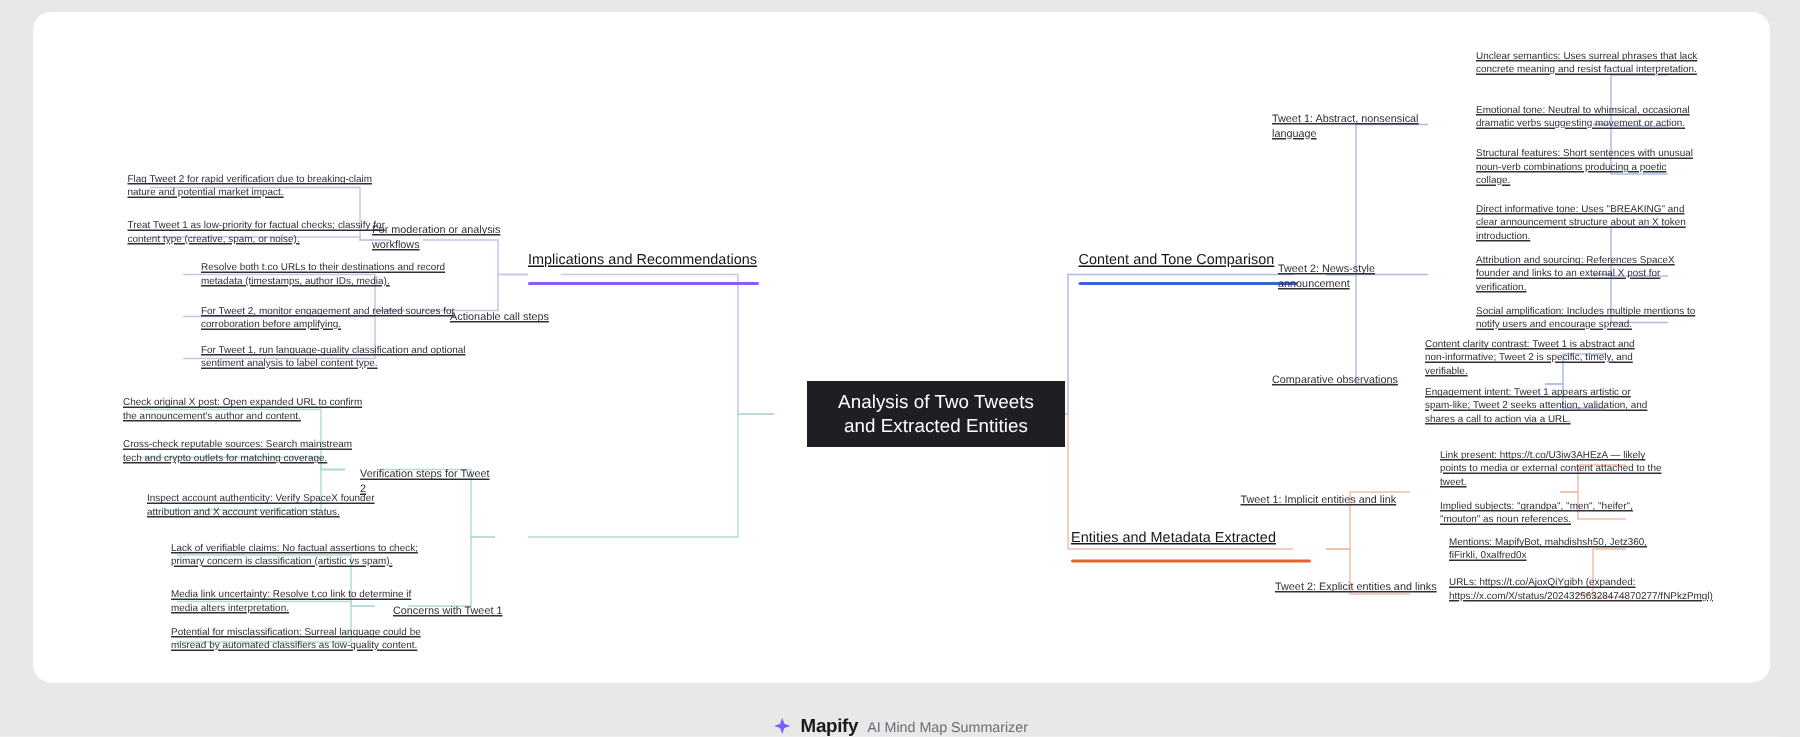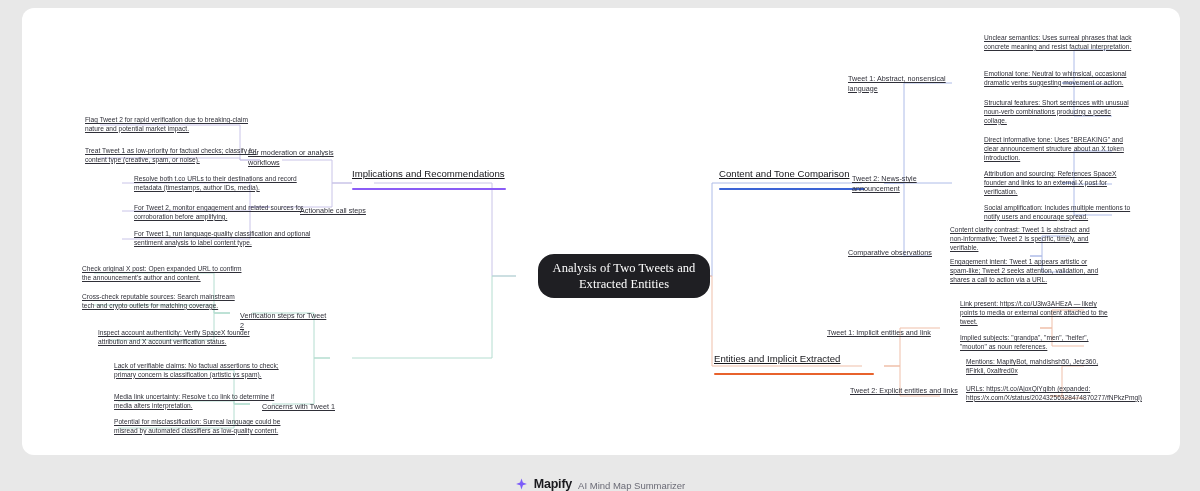--- a/index.html
+++ b/index.html
@@ -29,24 +29,23 @@
     letter-spacing: -0.2px;
   }
   .brand-tag { font-size: 9.5px; color: #6b6b76; margin-top: 36px; }
 
   
   #root-node {
     position: absolute;
     left: 516px; top: 246px;
     width: 172px; height: 44px;
     background: #1f1f23;
-    border-radius: 16px;
+    border-radius: 0;
     display: flex; align-items: center; justify-content: center;
     padding: 0 14px;
-    font-family: Liberation Serif, serif;
   }
   #root-node .txt {
     color: #ffffff; font-size: 12.5px; line-height: 16px;
     text-align: center; letter-spacing: 0.05px;
   }
 
   
   .node { position: absolute; }
   .lbl {
     font-size: 8px; line-height: 10.5px;
@@ -131,21 +130,21 @@
     <div class="underbar" style="left:0; top:20px; width:154px; background:#8b5cf6;"></div>
   </div>
 
 
   <div class="node" style="left:697px; top:160px; width:160px;">
     <div class="lbl main">Content and Tone Comparison</div>
     <div class="underbar" style="left:0; top:20px; width:146px; background:#3b63d6;"></div>
   </div>
 
   <div class="node" style="left:692px; top:345px; width:170px;">
-    <div class="lbl main">Entities and Implicit Extracted</div>
+    <div class="lbl main">Entities and Metadata Extracted</div>
     <div class="underbar" style="left:0; top:20px; width:160px; background:#e8622c;"></div>
   </div>
 
   <div class="node" style="left:226px; top:140px; width:112px;">
     <div class="lbl sub">For moderation or analysis workflows</div>
   </div>
   <div class="node" style="left:278px; top:198px; width:70px;">
     <div class="lbl sub">Actionable call steps</div>
   </div>
 

